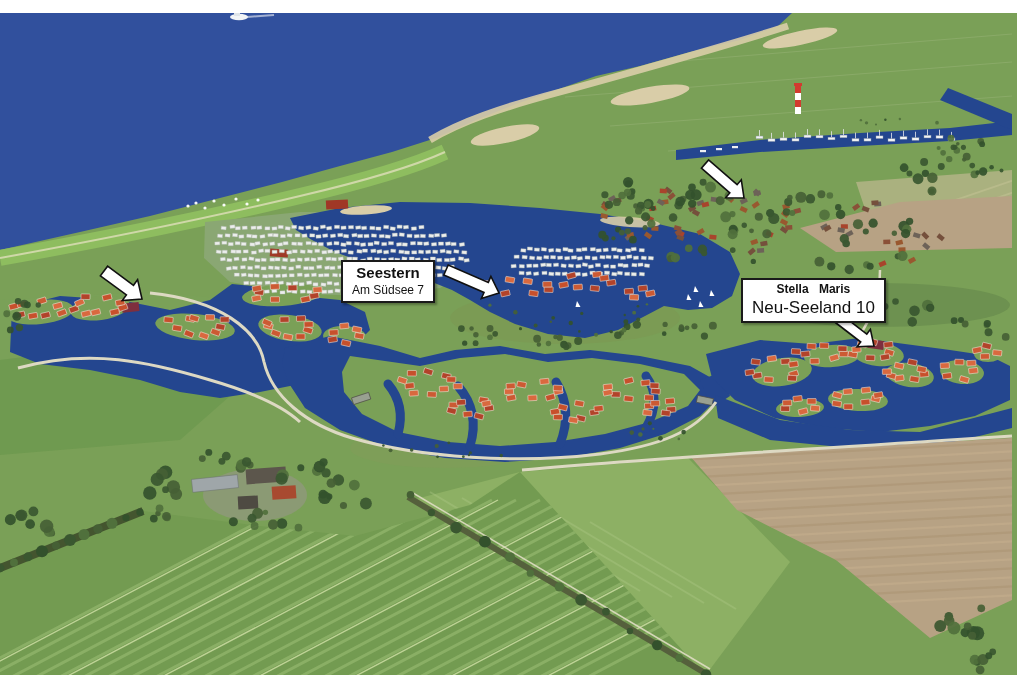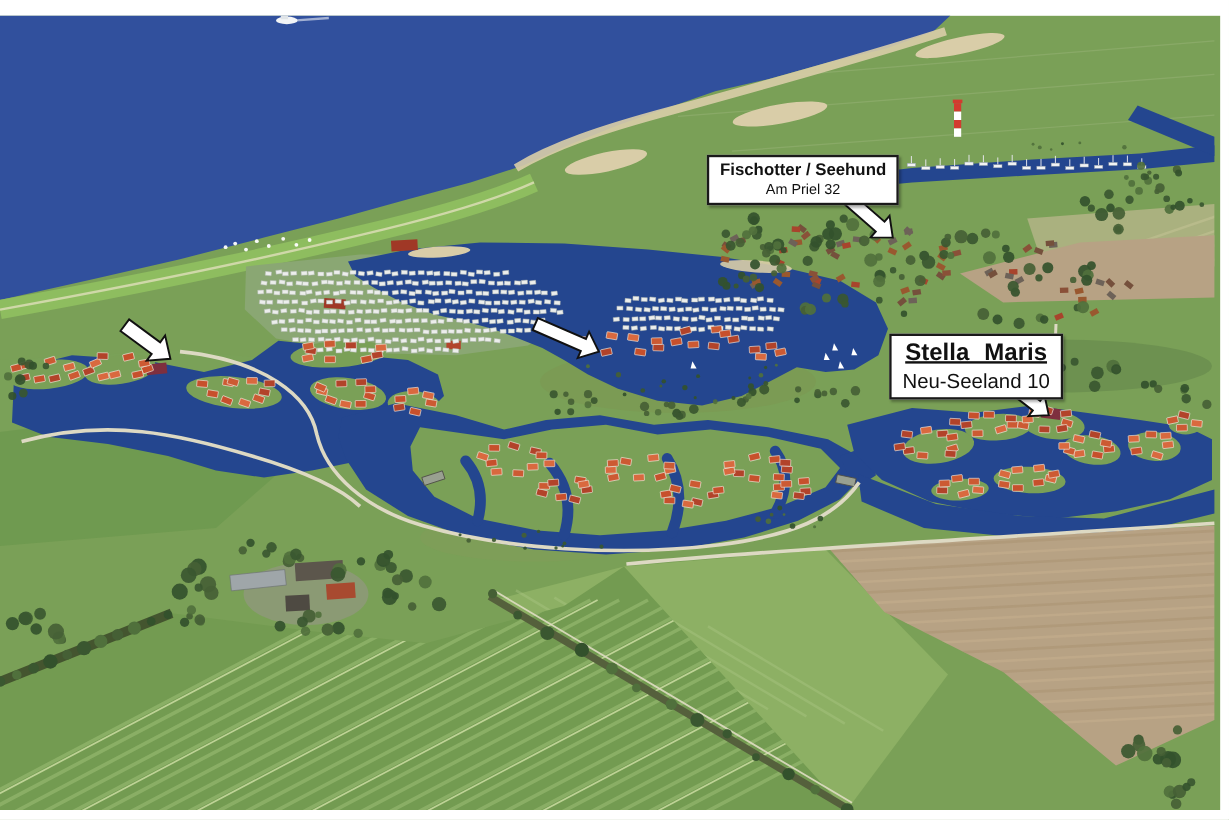--- a/index.html
+++ b/index.html
@@ -19,21 +19,21 @@
   .plowed{fill:var(--plowed-field);}
   .pale-field{fill:#aab17f;}
   .callout{position:absolute;background:var(--label-bg);border:2px solid var(--label-border);
            color:var(--label-text);text-align:center;padding:2px 9px 3px;white-space:nowrap;
            box-shadow:1.5px 2px 2px rgba(0,0,0,.3);line-height:1.25;}
   .callout .t{font-weight:bold;display:block;}
   .callout .a{display:block;}
   .c-seeperle{left:16px;top:236px;} .c-seeperle .t{font-size:17px;letter-spacing:.4px;} .c-seeperle .a{font-size:13px;}
   .c-seestern{left:341px;top:260px;} .c-seestern .t{font-size:15px;} .c-seestern .a{font-size:12px;}
   .c-fischotter{left:589px;top:129px;} .c-fischotter .t{font-size:14px;} .c-fischotter .a{font-size:12px;}
-  .c-stella{left:741px;top:278px;} .c-stella .t{font-size:20px;word-spacing:7px;text-decoration:underline;} .c-stella .a{font-size:17px;text-align:right;}
+  .c-stella{left:741px;top:278px;} .c-stella .t{font-size:12px;word-spacing:7px;} .c-stella .a{font-size:17px;text-align:right;}
 </style>
 </head>
 <body>
 
 <div class="stage">
 <svg id="scene-svg" width="1024" height="683" viewBox="0 0 1024 683">
   <defs>
     <clipPath id="photo-clip">
           <rect x="0" y="13" width="1017" height="662"></rect>
         </clipPath>
@@ -1215,21 +1215,21 @@
   </g>
 
   <g id="arrows">
         <polygon points="100.4,275.8 126.4,294.9 122.2,300.6 142.0,299.0 137.6,279.6 133.5,285.3 107.6,266.2" fill="#ffffff" stroke="#111111" stroke-width="1.6" stroke-linejoin="miter"></polygon>
         <polygon points="443.8,275.0 484.0,292.5 481.4,298.4 499.0,293.0 490.9,276.4 488.3,282.4 448.2,265.0" fill="#ffffff" stroke="#111111" stroke-width="1.6" stroke-linejoin="miter"></polygon>
         <polygon points="701.4,168.1 729.8,192.9 725.6,197.8 744.0,198.0 741.3,179.8 737.1,184.7 708.6,159.9" fill="#ffffff" stroke="#111111" stroke-width="1.6" stroke-linejoin="miter"></polygon>
         <polygon points="826.9,316.0 860.7,342.0 857.0,346.8 874.0,346.0 870.4,329.3 866.8,334.1 833.1,308.0" fill="#ffffff" stroke="#111111" stroke-width="1.6" stroke-linejoin="miter"></polygon>
       </g>
 </svg>
 
-<div class="callout c-fischotter">
-  <span class="t">Fischotter / Seehund</span>
-  <span class="a">Am Priel 32</span>
+<div class="callout c-seestern">
+  <span class="t">Seestern</span>
+  <span class="a">Am Südsee 7</span>
 </div>
 <div class="callout c-stella">
   <span class="t">Stella Maris</span>
   <span class="a">Neu-Seeland 10</span>
 </div>
 </div>
 
 </body></html>

